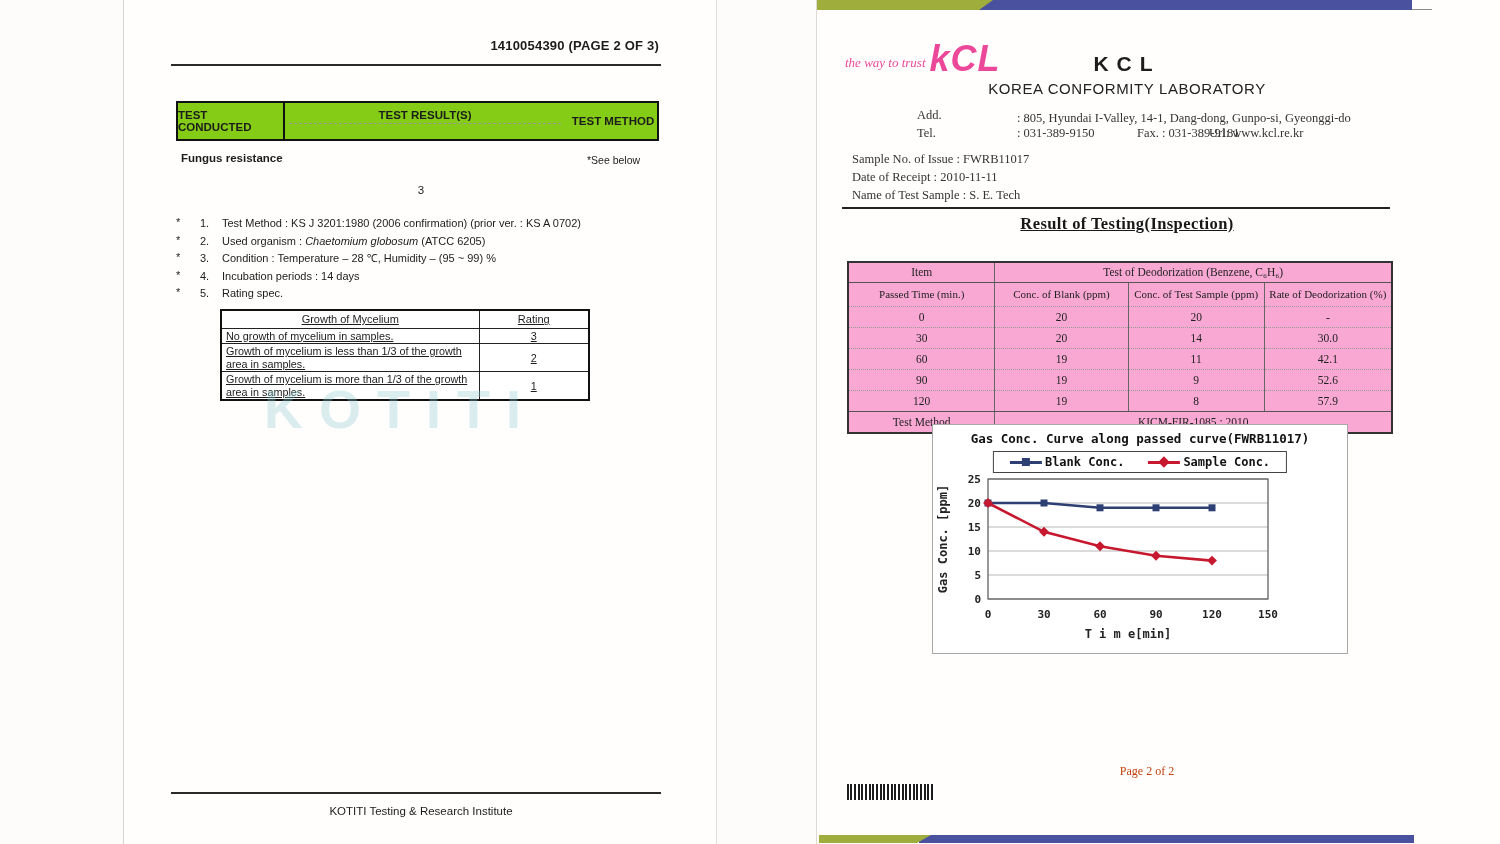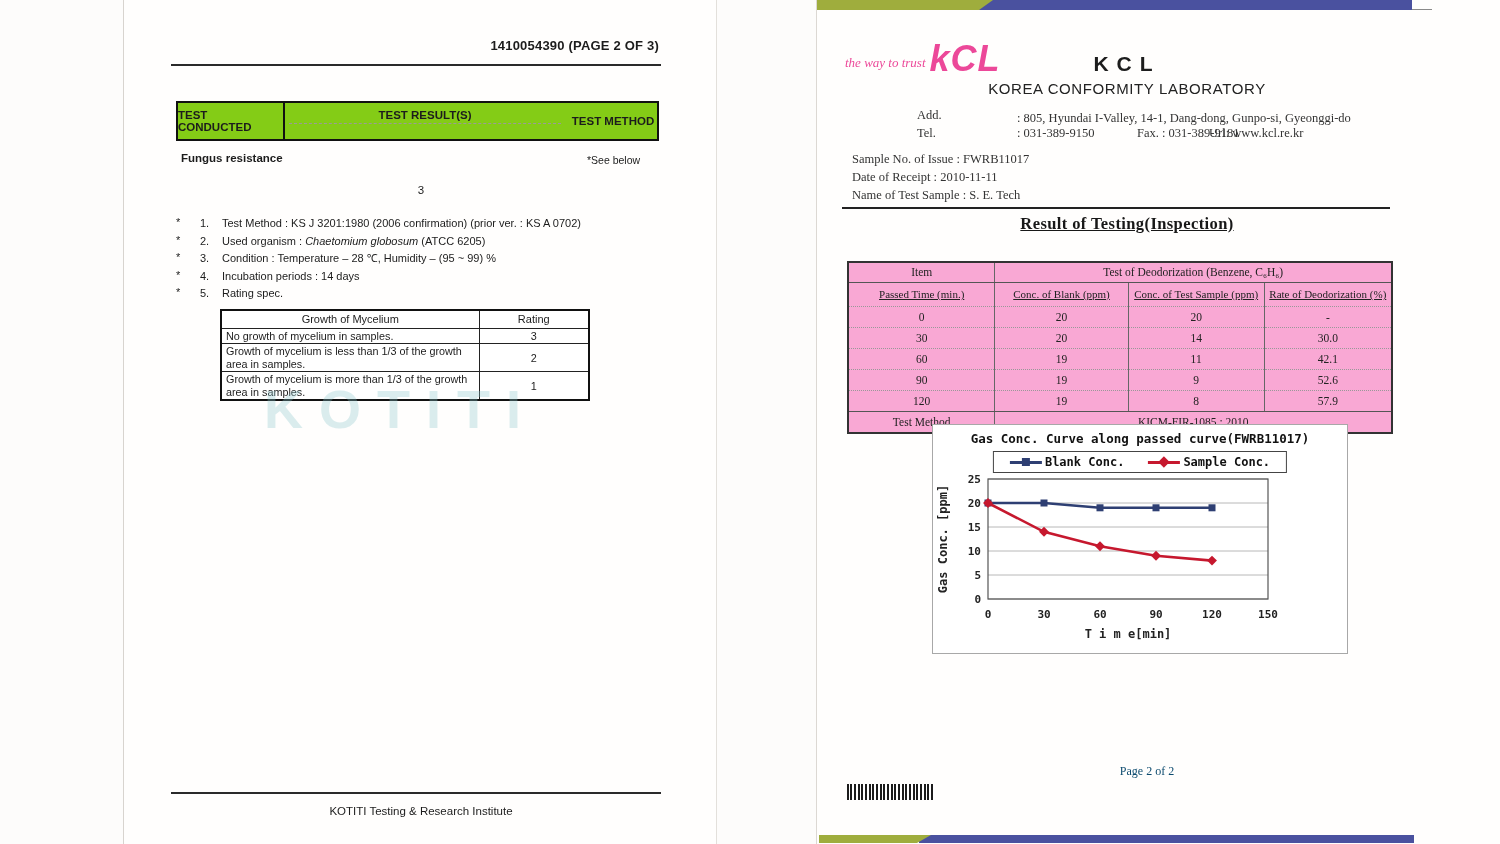--- a/index.html
+++ b/index.html
@@ -24,21 +24,21 @@
   .lp-fungus   { position:absolute; left:57px;  top:152px; font-size:11.5px; font-weight:bold; }
   .lp-seebelow { position:absolute; left:463px; top:154px; font-size:10.5px; }
   .lp-pagenum  { position:absolute; left:0; width:594px; top:184px; text-align:center; font-size:11.5px; }
   .notes { position:absolute; left:52px; top:215px; width:500px; font-size:11px; }
   .note  { position:relative; height:17.5px; line-height:15px; }
   .note .ast { position:absolute; left:0;  top:0; font-size:11px; }
   .note .num { position:absolute; left:24px; top:1px; }
   .note .txt { position:absolute; left:46px; top:1px; white-space:nowrap; }
   .note .txt i { font-style:italic; }
   .myctable { position:absolute; left:96px; top:309px; width:370px; border-collapse:collapse;
-              font-size:10.8px; background:#fff; }
+              font-size:10.8px; background:#fff;text-decoration:underline; }
   .myctable td { border:1px solid #222; padding:1px 4px; }
   .myctable { border:2px solid #111; }
   .myctable .hdr td { text-align:center; font-size:11px; height:18px; }
   .myctable .desc { width:258px; line-height:12.5px; }
   .myctable .rate { text-align:center; width:110px; }
   .lp-watermark { position:absolute; left:140px; top:378px; font-size:54px; font-weight:bold;
                   letter-spacing:16px; color:rgba(140,200,206,0.32); }
   .lp-hr-bot   { position:absolute; top:792px; left:47px; width:490px; border-top:2px solid #2a2a2a; }
   .lp-footer   { position:absolute; top:805px; left:0; width:594px; text-align:center; font-size:11.5px; }
 
@@ -69,21 +69,21 @@
   .sampleinfo { position:absolute; left:35px; top:150px; font-size:12.5px; color:#333; line-height:18px; }
   .rp-hr { position:absolute; top:207px; left:25px; width:548px; border-top:2.5px solid #222; }
   .rp-heading { position:absolute; left:40px; width:540px; top:214px; text-align:center; font-size:16.5px;
                 font-weight:bold; text-decoration:underline; letter-spacing:0.4px; color:#181818; }
 
   
   .restable { position:absolute; left:30px; top:238px; width:546px; border-collapse:collapse;
               font-size:11.5px; color:#222; table-layout:fixed; background:#f9a8d4; border:2px solid #333;margin-top:23px; }
   .restable td { border-left:1px solid #666; border-right:1px solid #666; text-align:center; padding:1px 2px; }
   .restable .r1 td { height:20px; border-bottom:1px solid #555; }
-  .restable .r2 td { height:24px; border-bottom:1px dotted #999; font-size:11px;text-decoration:underline; }
+  .restable .r2 td { height:24px; border-bottom:1px dotted #999; font-size:11px; }
   .restable .data td { height:21px; border-bottom:1px dotted #999; }
   .restable .data.last td { border-bottom:1px solid #555; }
   .restable .method td { height:22px; }
 
   
   .chartbox { position:absolute; left:115px; top:424px; width:416px; height:230px; border:1px solid #a8a8a8;
               background:#fff; font-family:"DejaVu Sans Mono", monospace; }
   .chart-title { position:absolute; top:6px; left:0; width:100%; text-align:center; font-size:12.5px;
                  font-weight:bold; color:#111; }
   .chart-legend { position:absolute; top:26px; left:50%; transform:translateX(-50%); border:1.5px solid #444;
@@ -91,21 +91,21 @@
   .lg-item { display:flex; align-items:center; }
   .lg-line { display:inline-block; width:32px; height:3px; position:relative; }
   .lg-marker { position:absolute; left:12px; top:-2.5px; width:8px; height:8px; }
   .lg-marker.diamond { transform:rotate(45deg); }
   .lg-text { font-size:12px; font-weight:bold; color:#111; margin-left:3px; }
   #chart-svg { position:absolute; left:0; top:48px; }
   #chart-svg text { font-family:"DejaVu Sans Mono", monospace; font-size:11px; fill:#222; font-weight:bold; }
   #chart-svg .axis-label { font-size:12px; }
 
   
-  .rp-pagefoot { position:absolute; left:60px; width:540px; top:764px; text-align:center; font-size:12px; color:#0c4a6e; }
+  .rp-pagefoot { position:absolute; left:60px; width:540px; top:764px; text-align:center; font-size:12px; color:#c2410c; }
   .barcode { position:absolute; left:30px; top:784px; width:88px; height:16px;
              background:repeating-linear-gradient(90deg,#1c1c1c 0px,#1c1c1c 1.6px,#fff 1.6px,#fff 2.8px,
              #1c1c1c 2.8px,#1c1c1c 5.4px,#fff 5.4px,#fff 7.4px,#1c1c1c 7.4px,#1c1c1c 8.6px,#fff 8.6px,#fff 11px); }
 </style>
 </head>
 <body>
 
 <div class="page" id="left-page">
   <div class="lp-headernum">1410054390 (PAGE 2 OF 3)</div>
   <div class="lp-hr-top"></div>

